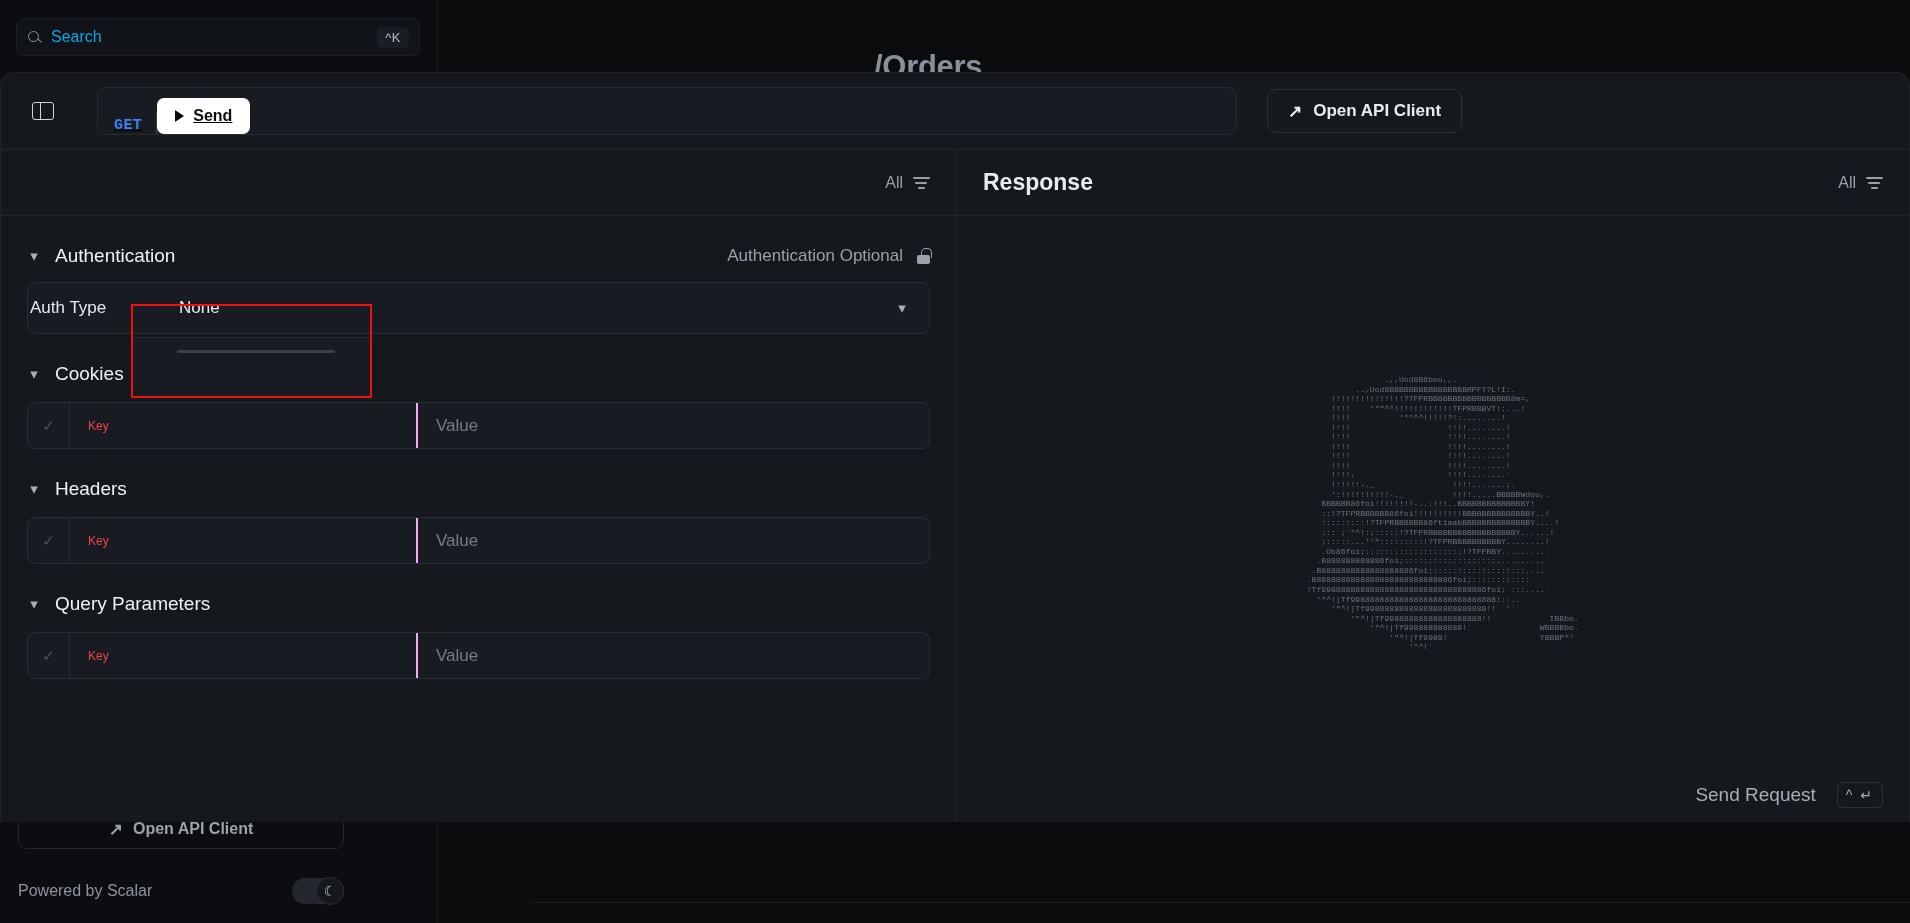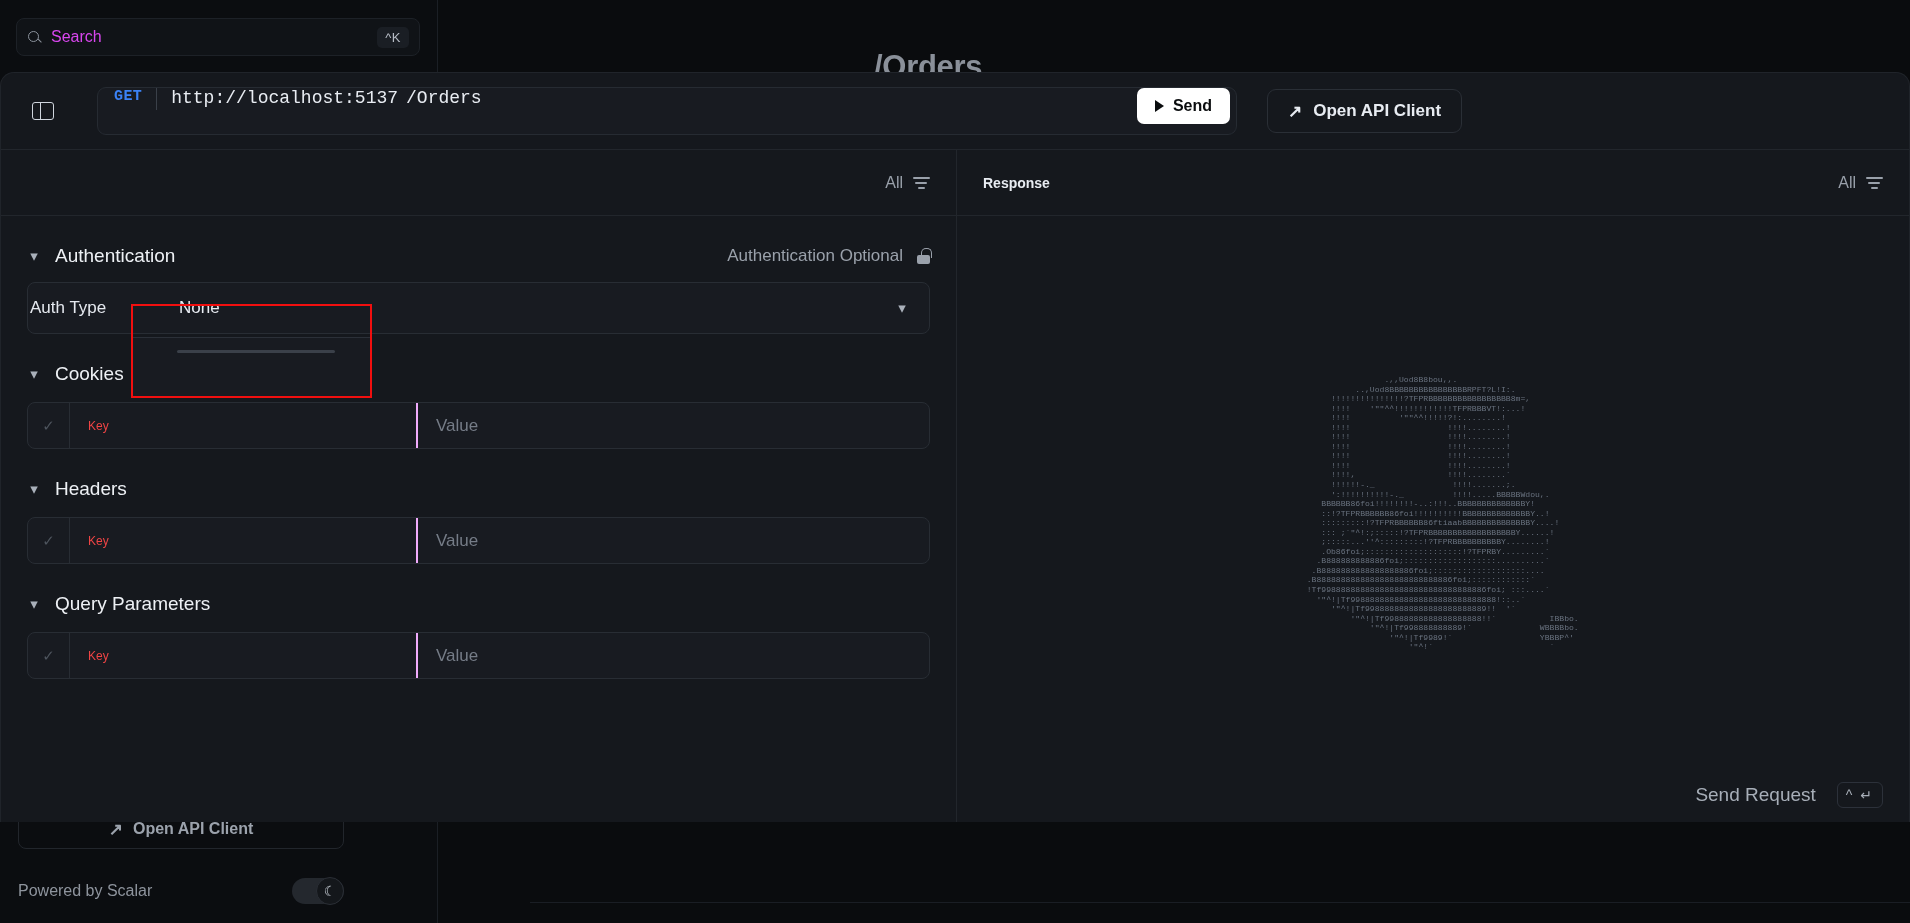--- a/index.html
+++ b/index.html
@@ -24,21 +24,21 @@
   }
   .bg-search .mag { width: 15px; height: 15px; flex: 0 0 15px; position: relative; }
   .bg-search .mag::before {
     content: ""; position: absolute; left: 1px; top: 1px; width: 9px; height: 9px;
     border: 1.4px solid #8b929c; border-radius: 50%;
   }
   .bg-search .mag::after {
     content: ""; position: absolute; left: 9.5px; top: 10px; width: 5px; height: 1.4px;
     background: #8b929c; transform: rotate(45deg);
   }
-  .bg-search .ph { flex: 1; color: #d946ef; font-size: 16px; }
+  .bg-search .ph { flex: 1; color: #0ea5e9; font-size: 16px; }
   .bg-search .kbd {
     background: #1a1e24; color: #b6bcc5; font-size: 13px; border-radius: 5px;
     padding: 3px 8px; letter-spacing: .5px;
   }
 
   .bg-title {
     position: absolute; left: 438px; top: 0; right: 0; height: 95px;
     display: flex; align-items: flex-end; justify-content: flex-start;
     padding-left: 0;
   }
@@ -95,22 +95,22 @@
     width: 22px; height: 18px; border: 1.7px solid #cfd5dd; border-radius: 3px;
     position: relative;
   }
   .panel-ico::after {
     content: ""; position: absolute; left: 6.5px; top: -1px; bottom: -1px;
     width: 1.7px; background: #cfd5dd;
   }
 
   .addr-box {
     flex: 1; height: 48px; background: #181b21; border: 1px solid #262b32;
-    border-radius: 9px; display: flex; align-items: flex-start; padding: 0 6px 0 16px;
-    max-width: 1140px; margin-left: 18px;
+    border-radius: 9px; display: flex; align-items: flex-end; padding: 0 6px 0 16px;
+    max-width: 1140px; margin-left: 18px; text-decoration: underline;
   }
   .method {
     color: #3b82f6; font-family: "Liberation Mono", monospace;
     font-size: 15px; font-weight: 700; padding-right: 14px; letter-spacing: .4px;
   }
   .addr-sep { width: 1px; height: 22px; background: #3a4049; }
   .url {
     flex: 1; padding-left: 14px; font-family: "Liberation Mono", monospace;
     font-size: 18px; color: #e9edf3; white-space: nowrap; overflow: hidden;
   }
@@ -139,21 +139,21 @@
   .left-pane {
     width: 956px; flex: 0 0 956px; border-right: 1px solid #22262c;
     display: flex; flex-direction: column; min-height: 0; background: #15181d;
   }
   .right-pane { flex: 1; display: flex; flex-direction: column; min-height: 0; background: #15181d; }
 
   .pane-head {
     height: 66px; flex: 0 0 66px; display: flex; align-items: center;
     padding: 0 26px; border-bottom: 1px solid #22262c; justify-content: space-between;
   }
-  .pane-head .ttl { color: #e8ecf2; font-size: 14px; font-weight: 600; }
+  .pane-head .ttl { color: #e8ecf2; font-size: 23px; font-weight: 600; }
   .filter-grp { display: flex; align-items: center; gap: 10px; cursor: pointer; justify-content: center; }
   .filter-grp .lbl { color: #99a0aa; font-size: 16px; }
   .filter-ico { display: flex; flex-direction: column; gap: 3px; width: 17px; }
   .filter-ico i { height: 2px; background: #99a0aa; border-radius: 1px; display: block; }
   .filter-ico i:nth-child(1) { width: 17px; }
   .filter-ico i:nth-child(2) { width: 12px; margin-left: 2px; }
   .filter-ico i:nth-child(3) { width: 7px; margin-left: 5px; }
 
   .left-body { flex: 1; overflow: hidden; padding: 18px 26px 10px 26px; position: relative; }
 
@@ -272,21 +272,20 @@
   <div class="modal">
 
     <div class="addr-row">
       <div class="panel-toggle-btn">
         <span class="panel-ico"></span>
       </div>
 
       <div class="addr-box">
         <span class="method">GET</span>
         <span class="addr-sep"></span>
-        <span class="url"><span class="host">http://localhost:5137</span><span class="path">/Orders</span></span>
         <button class="send-btn">
           <span class="tri"></span>
           <span>Send</span>
         </button>
       </div>
 
       <div class="openapi-btn">
         <span class="arrow-ne">↗</span>
         <span>Open API Client</span>
       </div>

